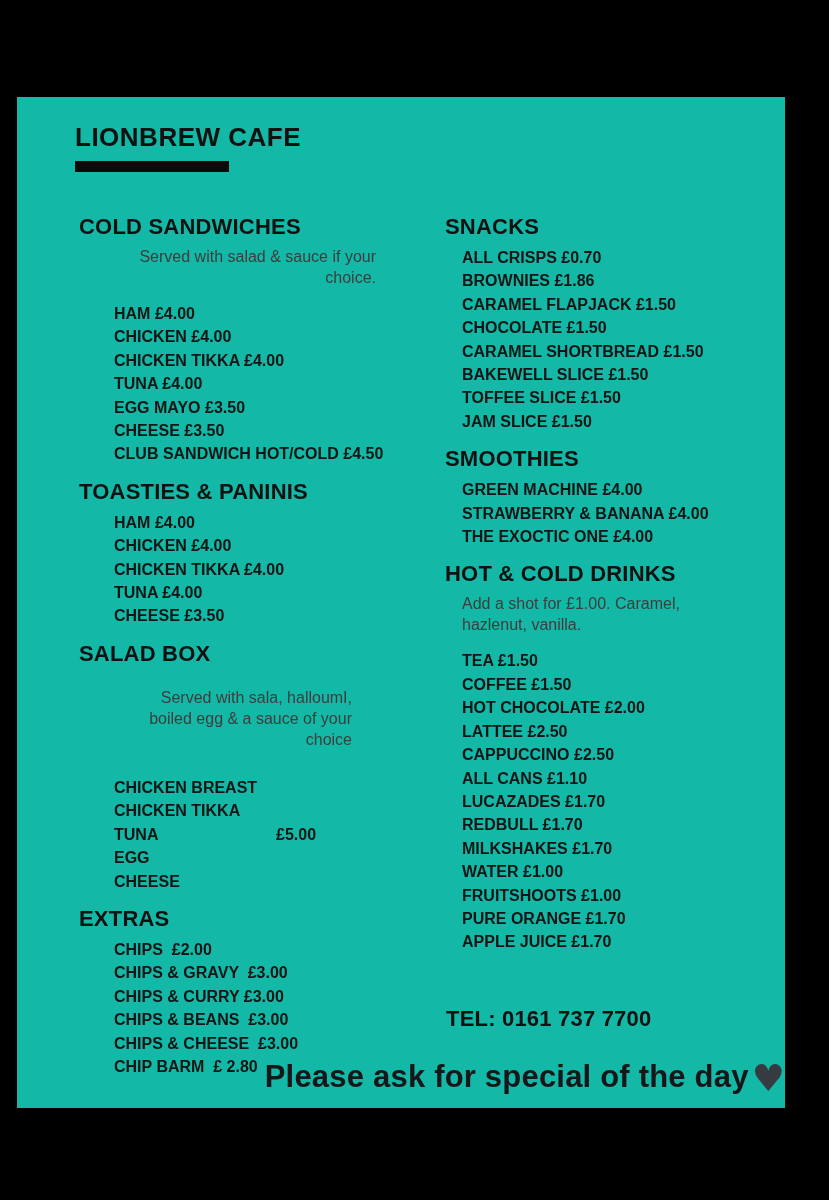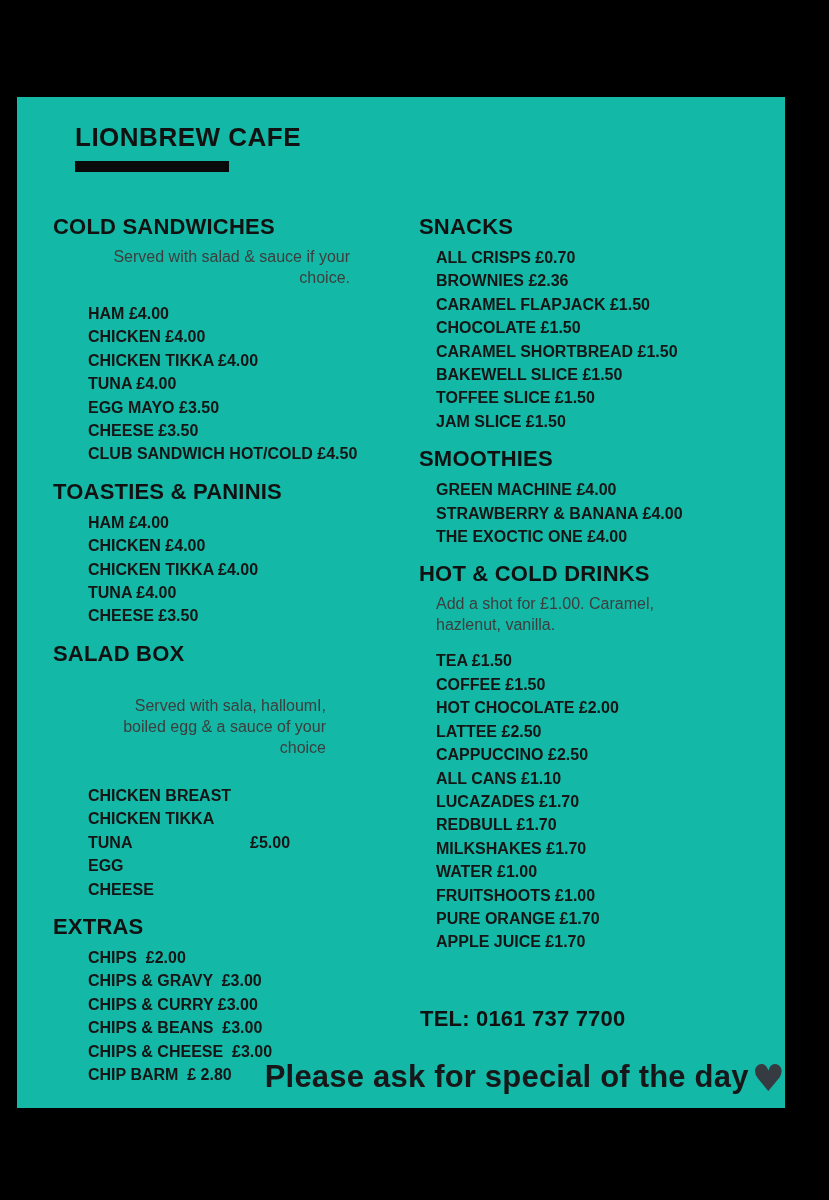--- a/index.html
+++ b/index.html
@@ -21,39 +21,39 @@
   .cafe-title{
     font-size:26px;font-weight:bold;color:#111;
     letter-spacing:.5px;line-height:1;
   }
   .title-bar{
     width:154px;height:11px;background:#0a0a0a;margin-top:11px;
   }
   
   .columns{
     display:flex;align-items:flex-start;
-    padding:42px 0 0 36px;
+    padding:42px 0 0 62px;
   }
   .col-left{width:366px;flex:0 0 366px;}
   .col-right{flex:1;min-width:0;}
   .menu-section{margin-bottom:13px;}
   .section-heading{
     font-size:22px;font-weight:bold;color:#111;
     line-height:26px;margin:0 0 6px 0;letter-spacing:.2px;
   }
   .section-subtitle{
     font-weight:400;color:#3d3d3d;
     font-size:16px;line-height:21px;margin-bottom:14px;
   }
   .col-left .section-subtitle{margin-left:35px;text-align:right;}
   .col-right .section-subtitle{margin-left:17px;}
   
   .col-left .menu-section:nth-child(1) .section-subtitle{max-width:262px;}
   .col-left .menu-section:nth-child(3) .section-subtitle{
-    max-width:238px;margin-top:28px;margin-bottom:26px;
+    max-width:238px;margin-top:20px;margin-bottom:26px;
   }
   .col-right .menu-section:nth-child(3) .section-subtitle{max-width:250px;}
   .menu-item{
     font-size:16px;font-weight:bold;color:#151515;
     line-height:23.4px;white-space:pre;display:flex;
   }
   .col-left .menu-item{margin-left:35px;}
   .col-right .menu-item{margin-left:17px;}
   .menu-item .item-name{white-space:pre;}
   .menu-item .item-price-right{margin-left:0;}
@@ -124,21 +124,21 @@
           <div class="menu-item"><span class="item-name">CHIPS &amp; BEANS  £3.00</span></div>
           <div class="menu-item"><span class="item-name">CHIPS &amp; CHEESE  £3.00</span></div>
           <div class="menu-item"><span class="item-name">CHIP BARM  £ 2.80</span></div>
         </section>
       </div>
     <div class="col-right" id="col-right">
 
     <section class="menu-section">
           <h2 class="section-heading">SNACKS</h2>
           <div class="menu-item"><span class="item-name">ALL CRISPS £0.70</span></div>
-          <div class="menu-item"><span class="item-name">BROWNIES £2.36</span></div>
+          <div class="menu-item"><span class="item-name">BROWNIES £1.86</span></div>
           <div class="menu-item"><span class="item-name">CARAMEL FLAPJACK £1.50</span></div>
           <div class="menu-item"><span class="item-name">CHOCOLATE £1.50</span></div>
           <div class="menu-item"><span class="item-name">CARAMEL SHORTBREAD £1.50</span></div>
           <div class="menu-item"><span class="item-name">BAKEWELL SLICE £1.50</span></div>
           <div class="menu-item"><span class="item-name">TOFFEE SLICE £1.50</span></div>
           <div class="menu-item"><span class="item-name">JAM SLICE £1.50</span></div>
         </section>
         <section class="menu-section">
           <h2 class="section-heading">SMOOTHIES</h2>
           <div class="menu-item"><span class="item-name">GREEN MACHINE £4.00</span></div>

